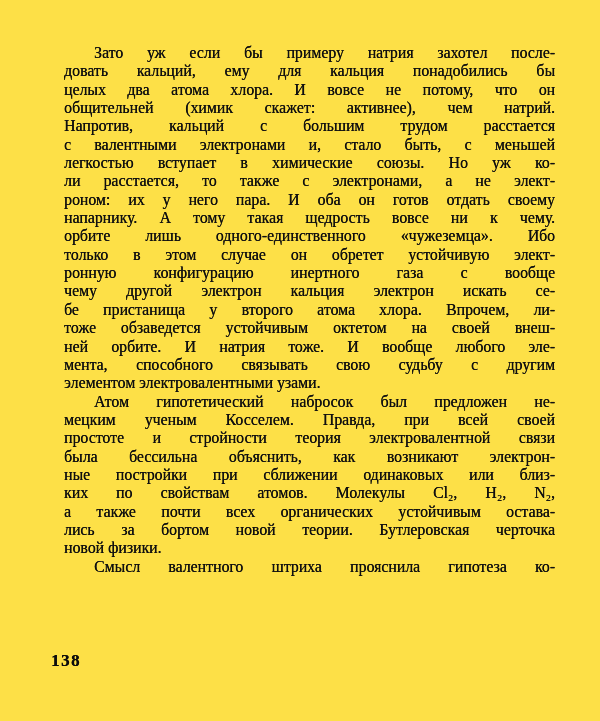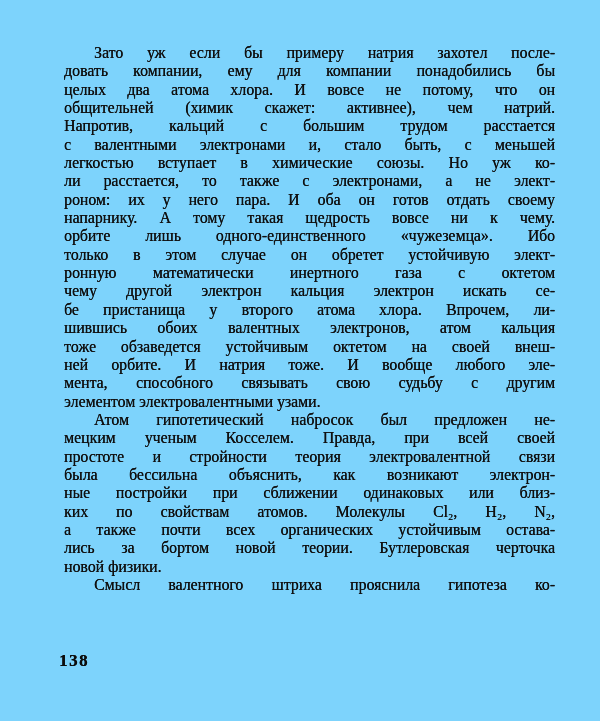--- a/index.html
+++ b/index.html
@@ -4,21 +4,21 @@
 <style>
   html, body {
     margin: 0;
     padding: 0;
     background: #ffffff;
   }
   .page {
     position: relative;
     width: 600px;
     height: 721px;
-    background: #7dd3fc;
+    background: #fde047;
     overflow: hidden;
     font-family: "Liberation Serif", "DejaVu Serif", serif;
     color: #101010;
   }
   .text-block {
     position: absolute;
     left: 64px;
     top: 44px;
     width: 491px;
     font-size: 15.8px;
@@ -32,50 +32,49 @@
     text-align-last: justify;
   }
   .line.indent {
     padding-left: 30px;
   }
   .line.short {
     text-align-last: left;
   }
   .page-number {
     position: absolute;
-    left: 59px;
+    left: 51px;
     top: 651px;
     font-size: 17px;
     font-weight: bold;
     letter-spacing: 1.5px;
     color: #0c0c0c;
     text-shadow: 0.3px 0 0 currentColor;
   }
 </style>
 </head>
 <body>
 
 <div class="page">
   <div class="text-block" id="text-block">
       <div class="line indent">Зато уж если бы примеру натрия захотел после-</div>
-      <div class="line">довать компании, ему для компании понадобились бы</div>
+      <div class="line">довать кальций, ему для кальция понадобились бы</div>
       <div class="line">целых два атома хлора. И вовсе не потому, что он</div>
       <div class="line">общительней (химик скажет: активнее), чем натрий.</div>
       <div class="line">Напротив, кальций с большим трудом расстается</div>
       <div class="line">с валентными электронами и, стало быть, с меньшей</div>
       <div class="line">легкостью вступает в химические союзы. Но уж ко-</div>
       <div class="line">ли расстается, то также с электронами, а не элект-</div>
       <div class="line">роном: их у него пара. И оба он готов отдать своему</div>
       <div class="line">напарнику. А тому такая щедрость вовсе ни к чему.</div>
       <div class="line">орбите лишь одного-единственного «чужеземца». Ибо</div>
       <div class="line">только в этом случае он обретет устойчивую элект-</div>
-      <div class="line">ронную математически инертного газа с октетом</div>
+      <div class="line">ронную конфигурацию инертного газа с вообще</div>
       <div class="line">чему другой электрон кальция электрон искать се-</div>
       <div class="line">бе пристанища у второго атома хлора. Впрочем, ли-</div>
-      <div class="line">шившись обоих валентных электронов, атом кальция</div>
       <div class="line">тоже обзаведется устойчивым октетом на своей внеш-</div>
       <div class="line">ней орбите. И натрия тоже. И вообще любого эле-</div>
       <div class="line">мента, способного связывать свою судьбу с другим</div>
       <div class="line short">элементом электровалентными узами.</div>
       <div class="line indent">Атом гипотетический набросок был предложен не-</div>
       <div class="line">мецким ученым Косселем. Правда, при всей своей</div>
       <div class="line">простоте и стройности теория электровалентной связи</div>
       <div class="line">была бессильна объяснить, как возникают электрон-</div>
       <div class="line">ные постройки при сближении одинаковых или близ-</div>
       <div class="line">ких по свойствам атомов. Молекулы Cl₂, H₂, N₂,</div>

